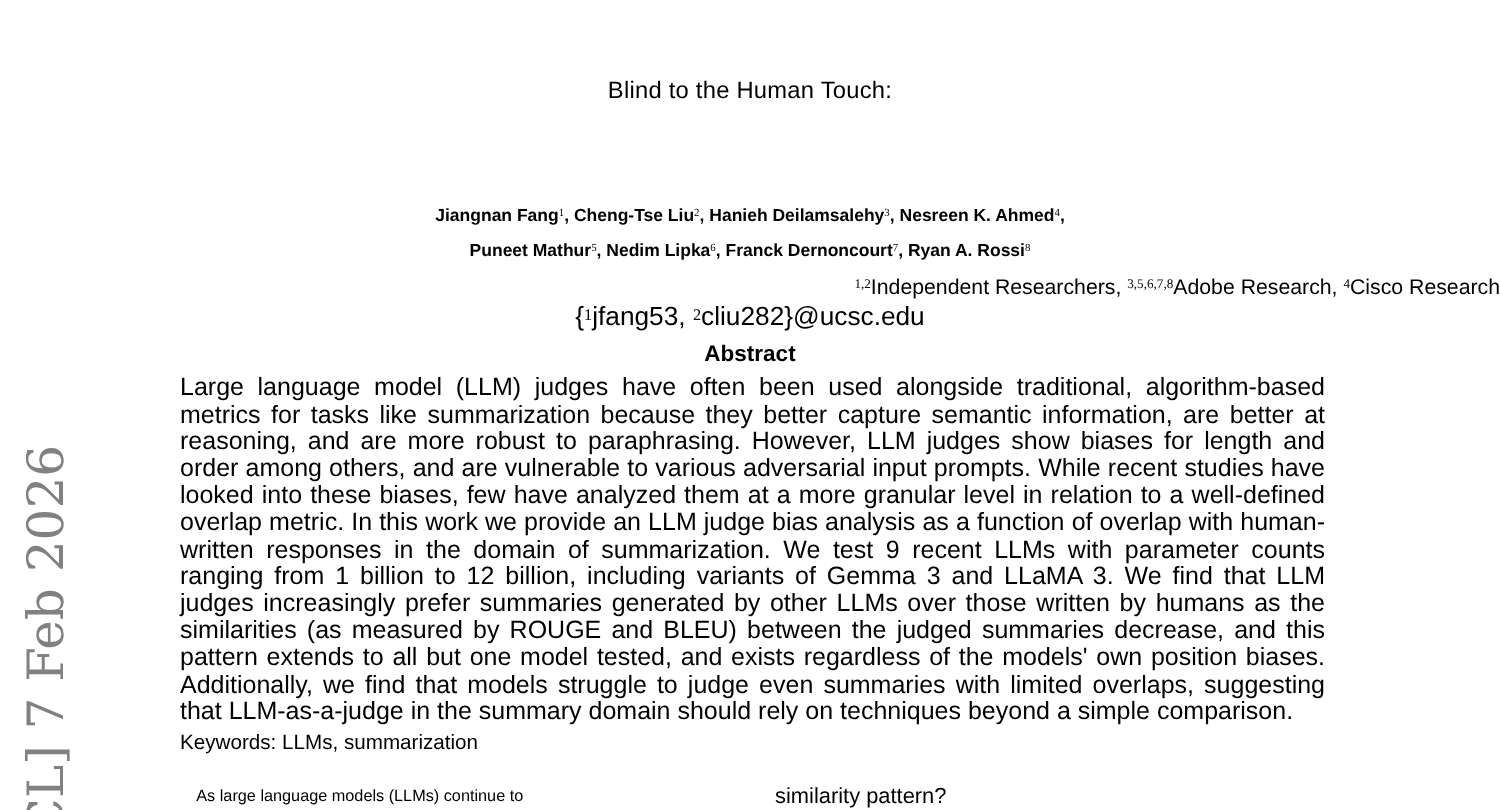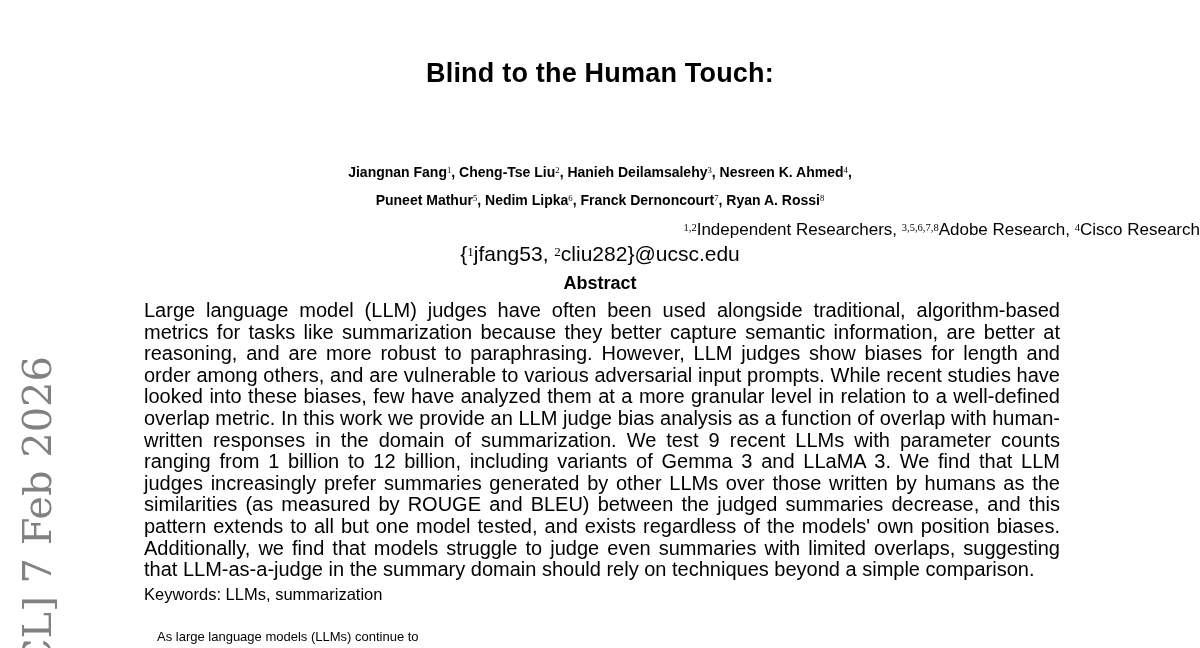--- a/index.html
+++ b/index.html
@@ -9,21 +9,21 @@
     overflow:hidden;
     font-family:"Liberation Sans", sans-serif;
     color:#000000;
     position:relative;
   }
   .page { position:absolute; inset:0; }
 
   .paper-title {
     position:absolute; top:55px; left:0; right:0;
     text-align:center;
-    font-weight:700; font-size:27px; line-height:36px;
+    font-weight:400; font-size:19px; line-height:36px;
     letter-spacing:0.2px;
   }
 
   .authors {
     position:absolute; top:158px; left:0; right:0;
     text-align:center;
     font-weight:700; font-size:14px; line-height:28px;
   }
   .authors sup, .affil sup, .email sup {
     font-family:"Liberation Serif", serif;
@@ -112,14 +112,15 @@
   </div>
 
   <div class="abstract-heading">Abstract</div>
   <div class="abstract-body">Large language model (LLM) judges have often been used alongside traditional, algorithm-based metrics for tasks like summarization because they better capture semantic information, are better at reasoning, and are more robust to paraphrasing. However, LLM judges show biases for length and order among others, and are vulnerable to various adversarial input prompts. While recent studies have looked into these biases, few have analyzed them at a more granular level in relation to a well-defined overlap metric. In this work we provide an LLM judge bias analysis as a function of overlap with human-written responses in the domain of summarization. We test 9 recent LLMs with parameter counts ranging from 1 billion to 12 billion, including variants of Gemma 3 and LLaMA 3. We find that LLM judges increasingly prefer summaries generated by other LLMs over those written by humans as the similarities (as measured by ROUGE and BLEU) between the judged summaries decrease, and this pattern extends to all but one model tested, and exists regardless of the models' own position biases. Additionally, we find that models struggle to judge even summaries with limited overlaps, suggesting that LLM-as-a-judge in the summary domain should rely on techniques beyond a simple comparison.</div>
 
   <div class="keywords">
     <span class="kw-label">Keywords:</span><span> LLMs, summarization</span>
   </div>
 
   <div class="column-left">As large language models (LLMs) continue to</div>
+  <div class="column-right">similarity pattern?</div>
 
 </div>
 
 </body></html>

